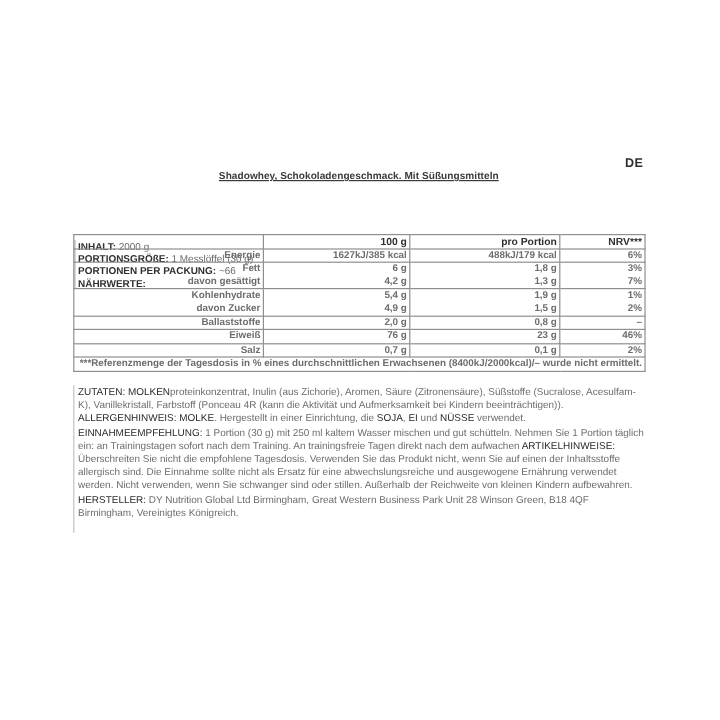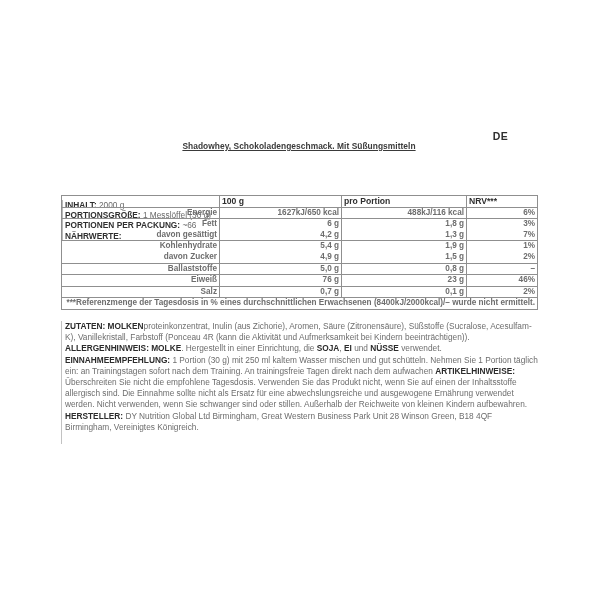--- a/index.html
+++ b/index.html
@@ -17,20 +17,21 @@
     position: relative;
     -webkit-font-smoothing: antialiased;
   }
 
   .label-sheet {
     position: absolute;
     left: 0;
     top: 0;
     width: 532px;
     height: 600px;
+    padding-left: 28px;
   }
 
   
   .lang-code {
     position: absolute;
     right: 24px;
     top: 130px;
     font-size: 10.5px;
     font-weight: bold;
     color: #2e2e2e;
@@ -96,21 +97,21 @@
     padding: 0 2px;
     font-size: 8.2px;
     line-height: 10.6px;
     vertical-align: top;
     color: #6d6d6d;
     font-weight: bold;
     text-align: right;
     height: 10.6px;
   }
   table.nutri th {
-    text-align: left;
+    text-align: right;
     font-weight: bold;
     color: #2f2f2f;
     font-size: 8.6px;
   }
   table.nutri th.blank-head {
     border-left: 1px solid #8f8f8f;
   }
   table.nutri td.name-cell {
     color: #6d6d6d;
   }
@@ -138,21 +139,21 @@
   }
   .para {
     font-size: 8.3px;
     line-height: 11.2px;
     color: #6d6d6d;
     text-align: left;
     margin: 0;
   }
   .para b {
     color: #2b2b2b;
-    font-weight: bold;
+    font-weight: normal;
   }
   .para-gap {
     height: 11px;
   }
   .bbd {
     font-size: 8.3px;
     line-height: 11.2px;
     color: #6d6d6d;
     margin: 0;
   }
@@ -200,22 +201,22 @@
         <tr>
           <th class="blank-head"></th>
           <th>100 g</th>
           <th>pro Portion</th>
           <th>NRV***</th>
         </tr>
       </thead>
       <tbody>
         <tr>
           <td class="name-cell">Energie</td>
-          <td>1627kJ/650 kcal</td>
-          <td>488kJ/116 kcal</td>
+          <td>1627kJ/385 kcal</td>
+          <td>488kJ/179 kcal</td>
           <td>6%</td>
         </tr>
         <tr class="double">
           <td class="name-cell">
             <span class="sub-line">Fett</span>
             <span class="sub-line">davon gesättigt</span>
           </td>
           <td>
             <span class="sub-line">6 g</span>
             <span class="sub-line">4,2 g</span>
@@ -242,21 +243,21 @@
             <span class="sub-line">1,9 g</span>
             <span class="sub-line">1,5 g</span>
           </td>
           <td>
             <span class="sub-line">1%</span>
             <span class="sub-line">2%</span>
           </td>
         </tr>
         <tr>
           <td class="name-cell">Ballaststoffe</td>
-          <td>5,0 g</td>
+          <td>2,0 g</td>
           <td>0,8 g</td>
           <td>–</td>
         </tr>
         <tr>
           <td class="name-cell">Eiweiß</td>
           <td>76 g</td>
           <td>23 g</td>
           <td>46%</td>
         </tr>
         <tr>

